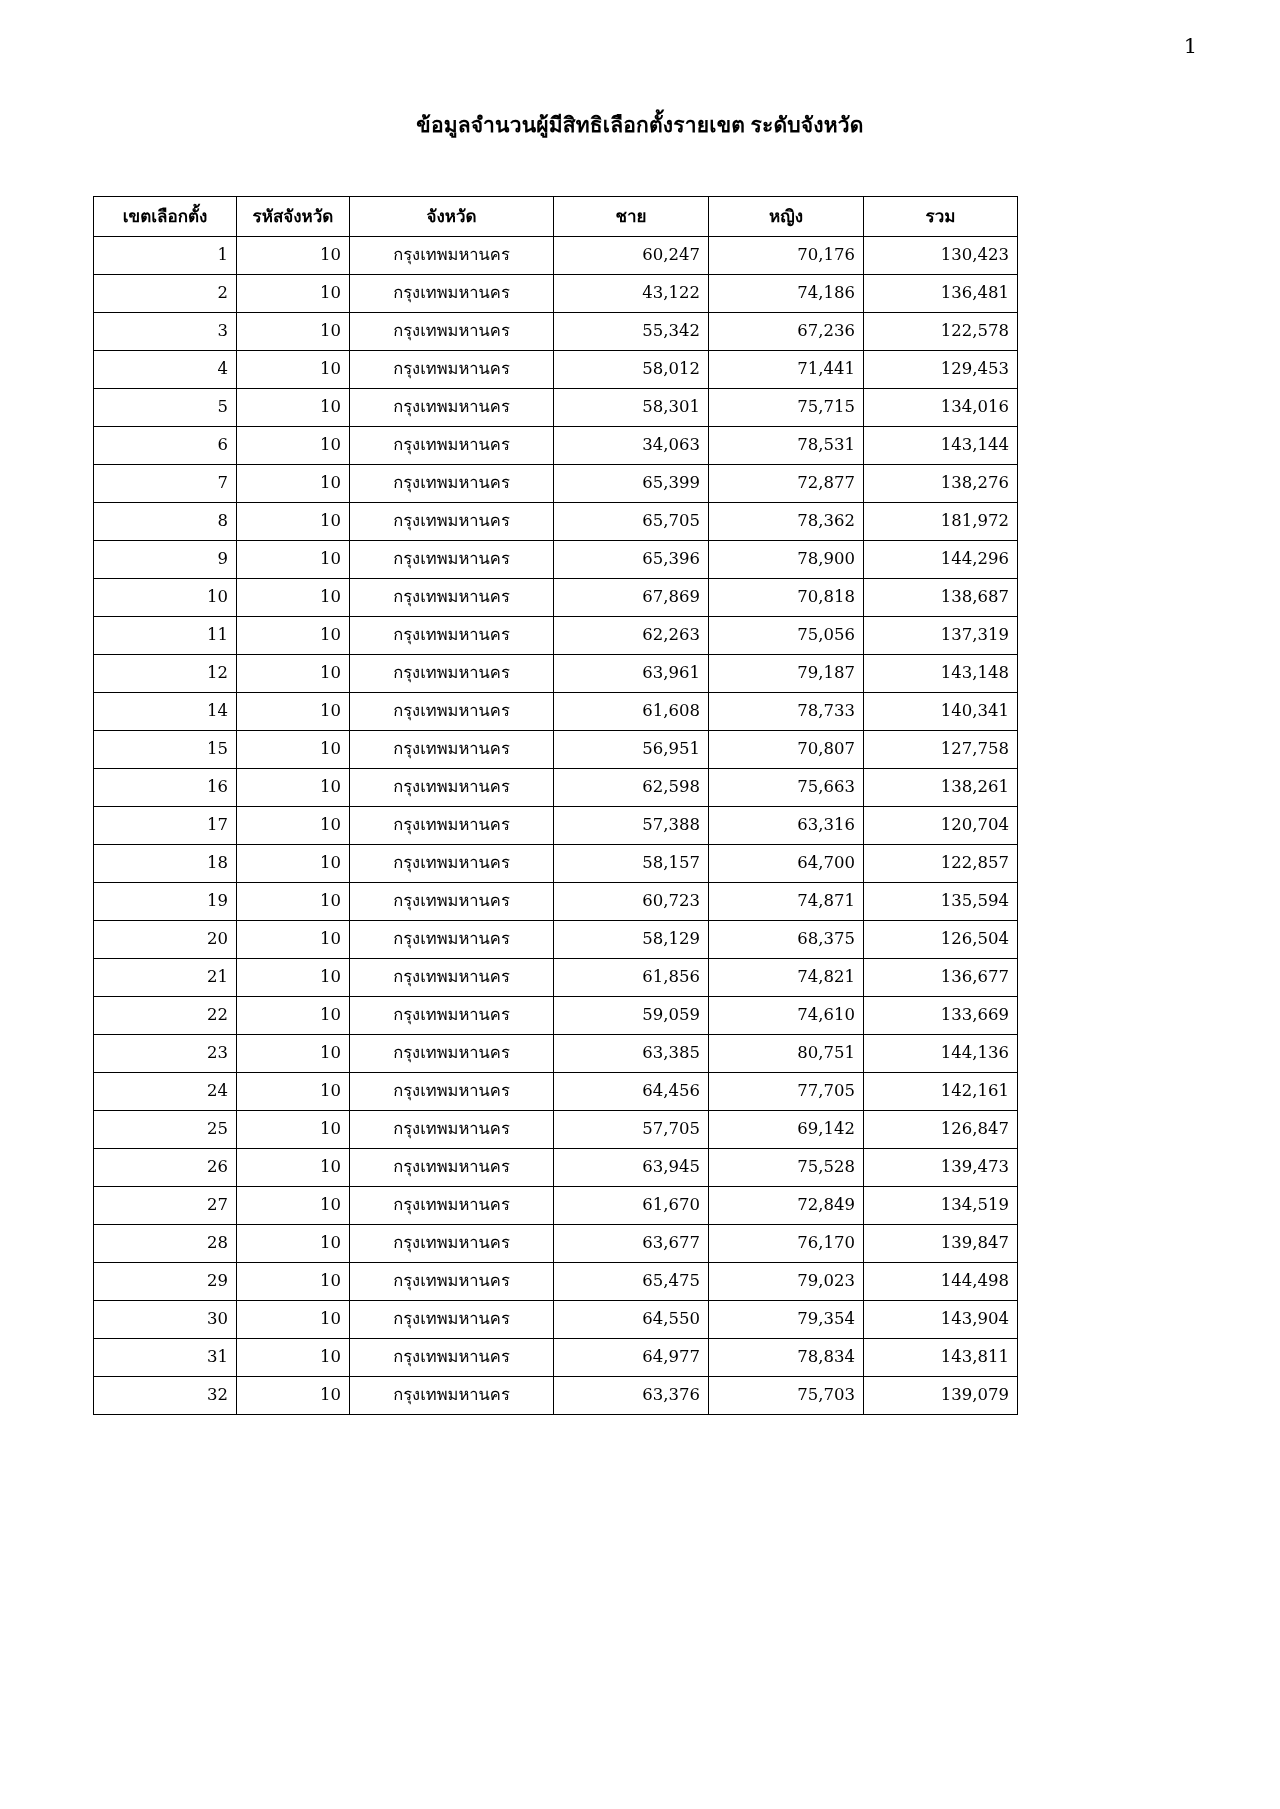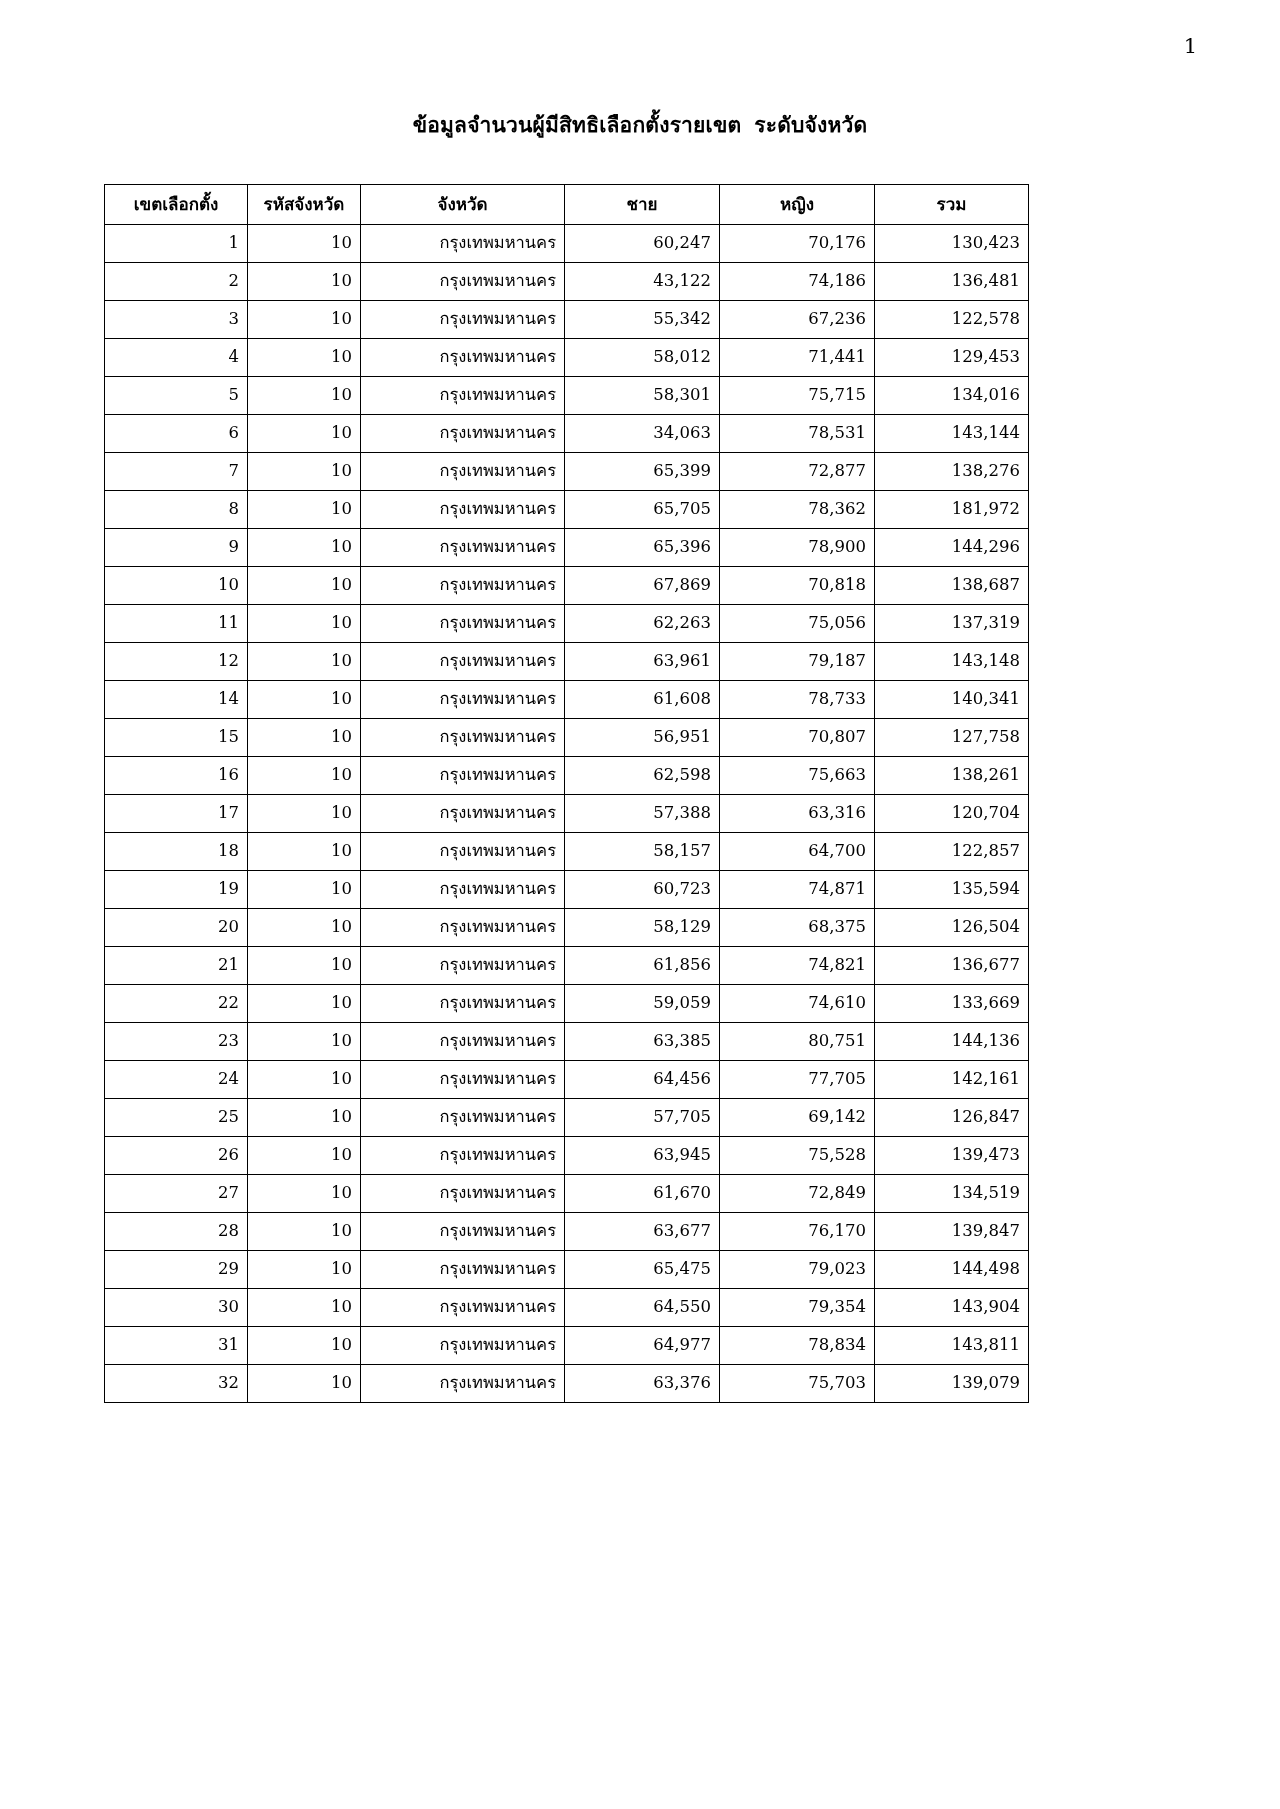--- a/index.html
+++ b/index.html
@@ -33,29 +33,28 @@
   }
   .doc-title {
     position: absolute;
     top: 108px;
     left: 0;
     width: 1280px;
     text-align: center;
     font-size: 21px;
     font-weight: 700;
     letter-spacing: 0.2px;
-    font-family: Liberation Mono, monospace;
+    font-family: Liberation Serif, serif;
     color: #000;
   }
   .table-wrap {
     position: absolute;
-    top: 184px;
+    top: 196px;
     left: 93px;
     width: 924px;
-    margin-left: 11px;
   }
   table.data-table {
     border-collapse: collapse;
     width: 924px;
     table-layout: fixed;
     font-family: "DejaVu Sans", "Liberation Sans", sans-serif;
   }
   table.data-table th,
   table.data-table td {
     border: 1.6px solid #000000;
@@ -76,21 +75,21 @@
   }
   
   col.c-district { width: 143px; }
   col.c-code     { width: 113px; }
   col.c-province { width: 204px; }
   col.c-male     { width: 155px; }
   col.c-female   { width: 155px; }
   col.c-total    { width: 154px; }
 
   td.num { text-align: right; font-family: "DejaVu Serif", "Liberation Serif", serif; font-size: 18px; }
-  td.txt { text-align: right;  padding-left: 6px; font-size: 16.5px; }
+  td.txt { text-align: center;  padding-left: 6px; font-size: 16.5px; }
   thead th.h-num { font-family: "DejaVu Sans", "Liberation Sans", sans-serif; }
 </style>
 </head>
 <body>
 
 <div class="page">
 
   <div class="page-number">1</div>
 
   <div class="doc-title">ข้อมูลจำนวนผู้มีสิทธิเลือกตั้งรายเขต ระดับจังหวัด</div>

